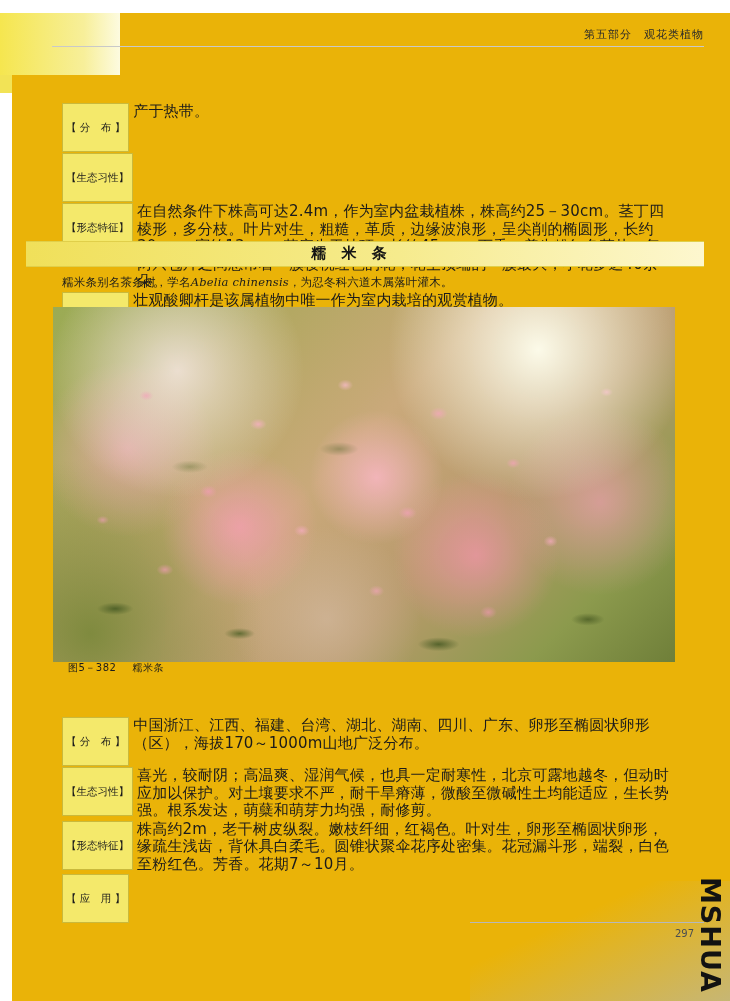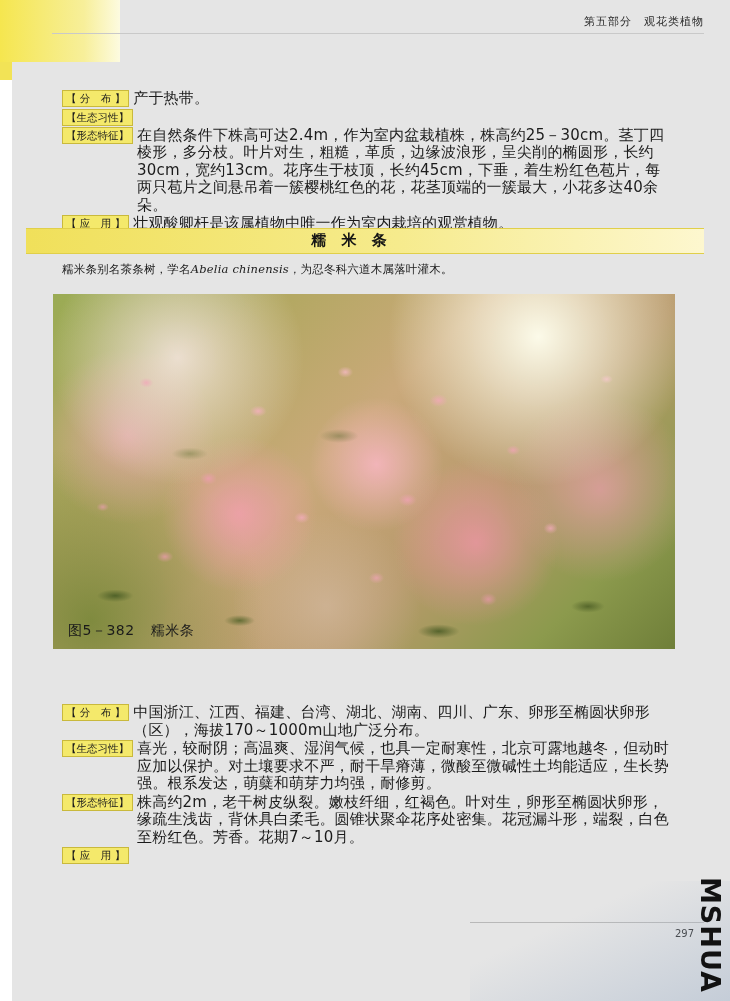--- a/index.html
+++ b/index.html
@@ -12,21 +12,22 @@
     height: 1001px;
     position: relative;
     font-family: "DejaVu Sans", "Liberation Sans", sans-serif;
     overflow: hidden;
   }
 
   
   .page {
     position: absolute;
     inset: 0;
-    background: #e5e5e5;
+    background: #eab308;
+    margin-top: 13px;
   }
   .left-edge-bar {
     position: absolute;
     left: 0; top: 0;
     width: 12px; height: 1001px;
     background: linear-gradient(to bottom, #f2e356 0px, #f2e356 80px, #ffffff 80px, #ffffff 1001px);
   }
   .top-yellow-block {
     position: absolute;
     left: 0; top: 0;
@@ -54,21 +55,21 @@
     font-size: 11.5px;
     line-height: 17px;
     color: #1b1b1b;
   }
   .tag {
     display: inline-block;
     background: #f4e96b;
     border: 1px solid #c9b93c;
     font-size: 10.5px;
     line-height: 13px;
-    padding: 1px 3px;
+    padding: 17px 3px;
     color: #1b1b1b;
     vertical-align: top;
     margin-right: 4px;
     white-space: nowrap;
   }
   .row {
     display: flex;
     align-items: flex-start;
     margin-bottom: 1px;
   }
@@ -159,22 +160,22 @@
     background-image:
       radial-gradient(ellipse 26px 9px at 10% 85%, rgba(70,90,35,0.85), rgba(70,90,35,0) 70%),
       radial-gradient(ellipse 22px 8px at 30% 92%, rgba(78,96,38,0.8), rgba(78,96,38,0) 70%),
       radial-gradient(ellipse 30px 10px at 62% 95%, rgba(66,86,32,0.8), rgba(66,86,32,0) 70%),
       radial-gradient(ellipse 24px 9px at 86% 88%, rgba(74,92,36,0.8), rgba(74,92,36,0) 70%),
       radial-gradient(ellipse 28px 10px at 46% 40%, rgba(88,104,44,0.45), rgba(88,104,44,0) 70%),
       radial-gradient(ellipse 26px 9px at 22% 45%, rgba(92,108,46,0.4), rgba(92,108,46,0) 70%);
   }
   .photo-caption {
     position: absolute;
-    left: 68px; top: 622px;
-    font-size: 14px;
+    left: 68px; top: 648px;
+    font-size: 10px;
     color: #1b1b1b;
     letter-spacing: 0.5px;
   }
   .photo-caption .cap-name { margin-left: 16px; }
 
   
   .watermark {
     position: absolute;
     right: 4px; bottom: 8px;
     font-size: 27px;

